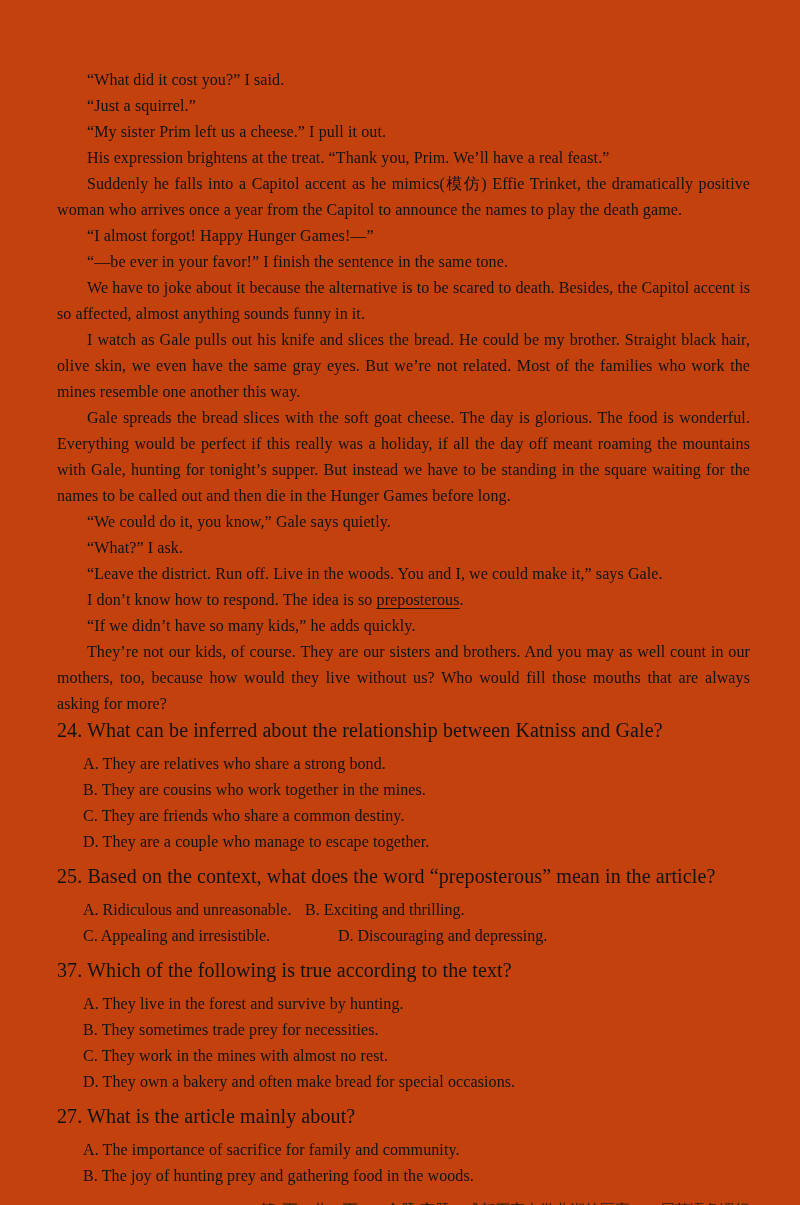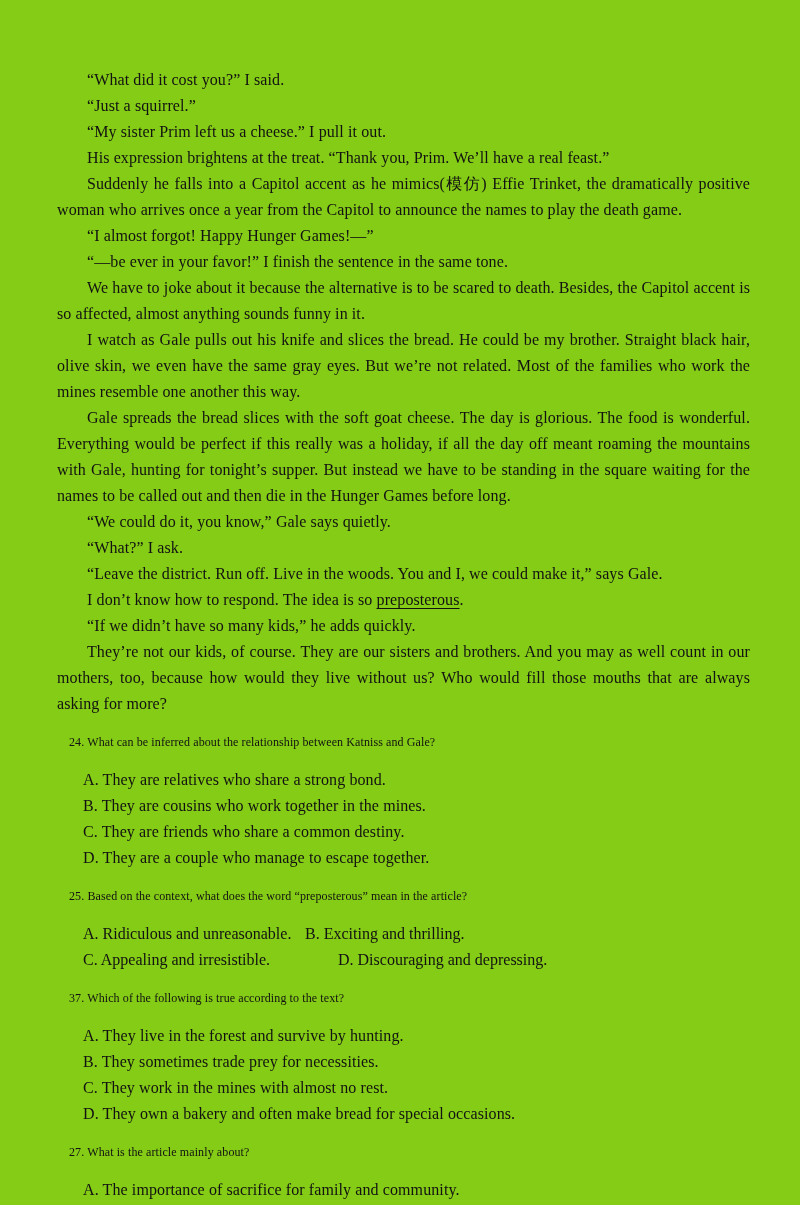--- a/index.html
+++ b/index.html
@@ -1,20 +1,20 @@
 <!DOCTYPE html>
 <html><head>
 <meta charset="utf-8">
 <style>
   html, body { margin: 0; padding: 0; background: #ffffff; }
   .page {
     position: relative;
     width: 800px;
     height: 1205px;
-    background: #84cc16;
+    background: #c2410c;
     color: #121212;
     font-family: "Liberation Serif", serif;
     overflow: hidden;
     box-sizing: border-box;
   }
   .content {
     padding: 67px 50px 0 57px;
     width: 693px;
     box-sizing: content-box;
   }
@@ -26,22 +26,22 @@
     line-height: 26px;
     letter-spacing: 0.1px;
   }
   .underlined-word {
     text-decoration: underline;
     text-underline-offset: 3px;
     margin-top: 20px;
   }
   .question { margin: 0; }
   .q-line {
-    margin: 12px;
-    font-size: 12px;
+    margin: 0;
+    font-size: 20px;
     line-height: 26px;
     letter-spacing: 0.1px;
   }
   .q-options { margin: 8px; padding-left: 18px; }
   .opt {
     margin: 0;
     font-size: 16px;
     line-height: 26px;
     letter-spacing: 0.1px;
   }

